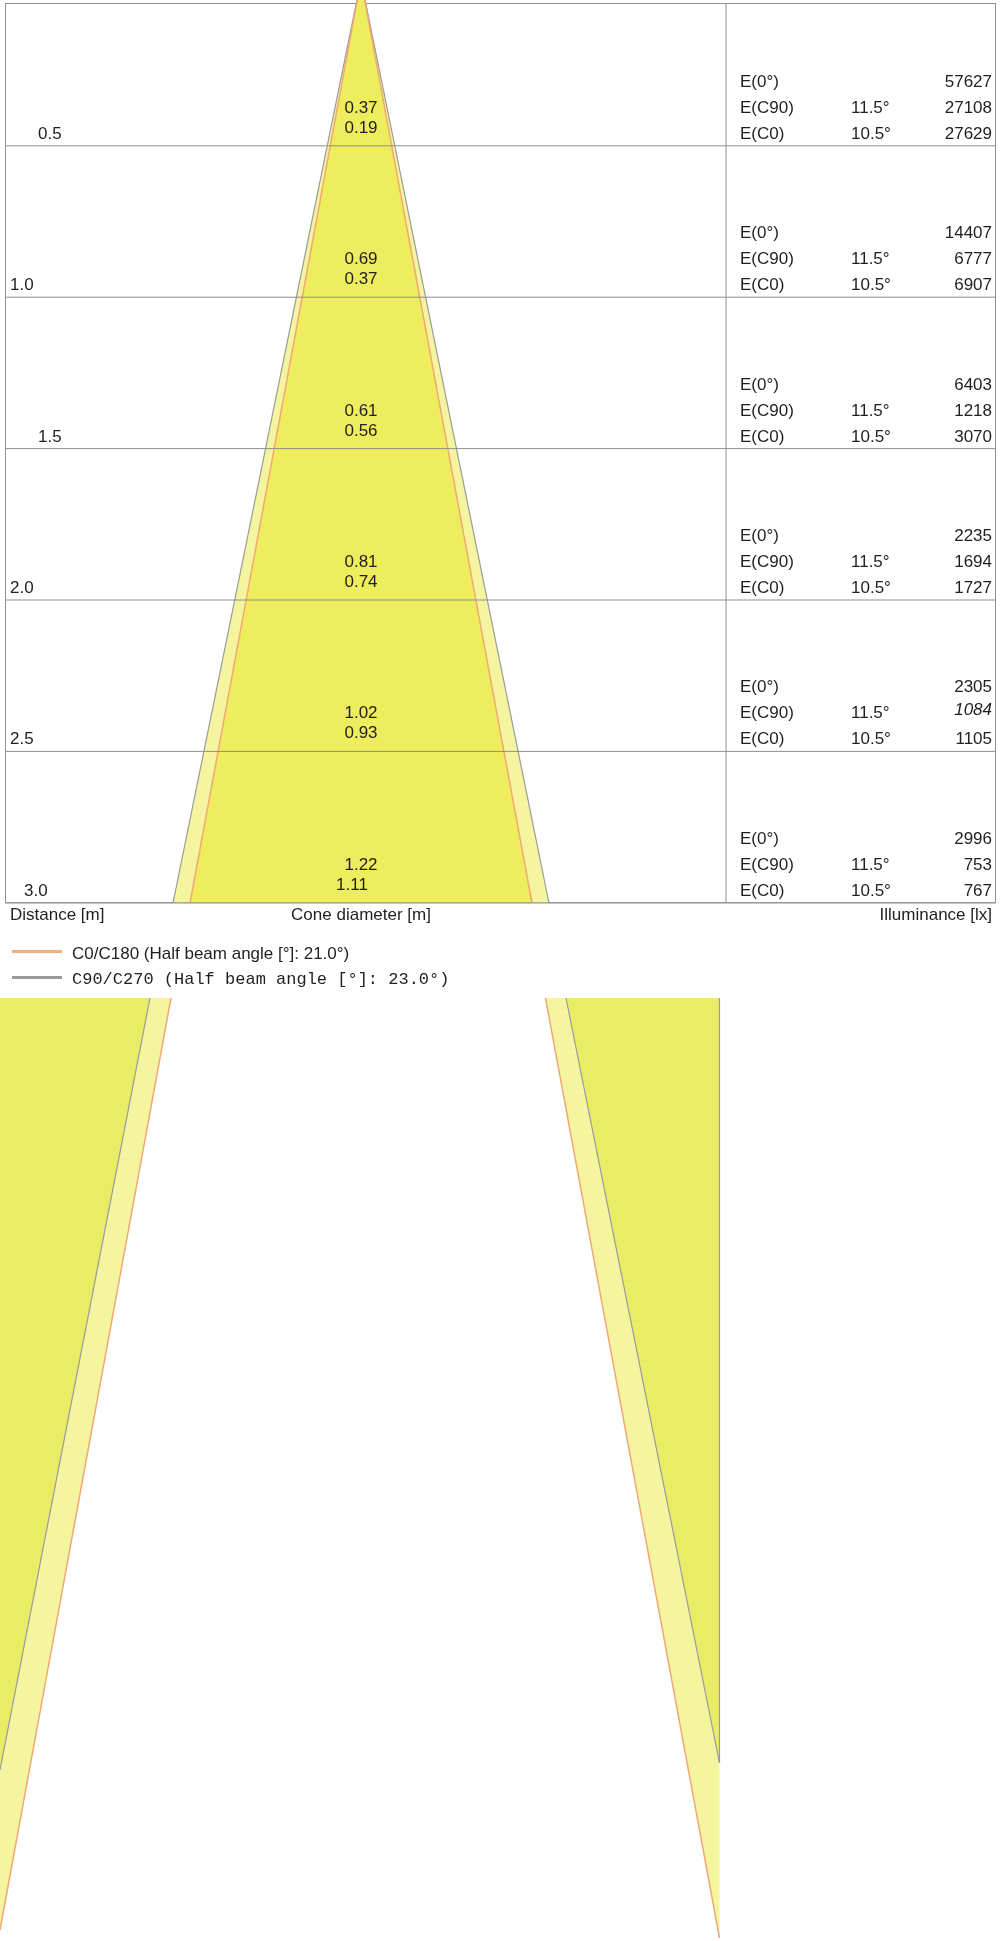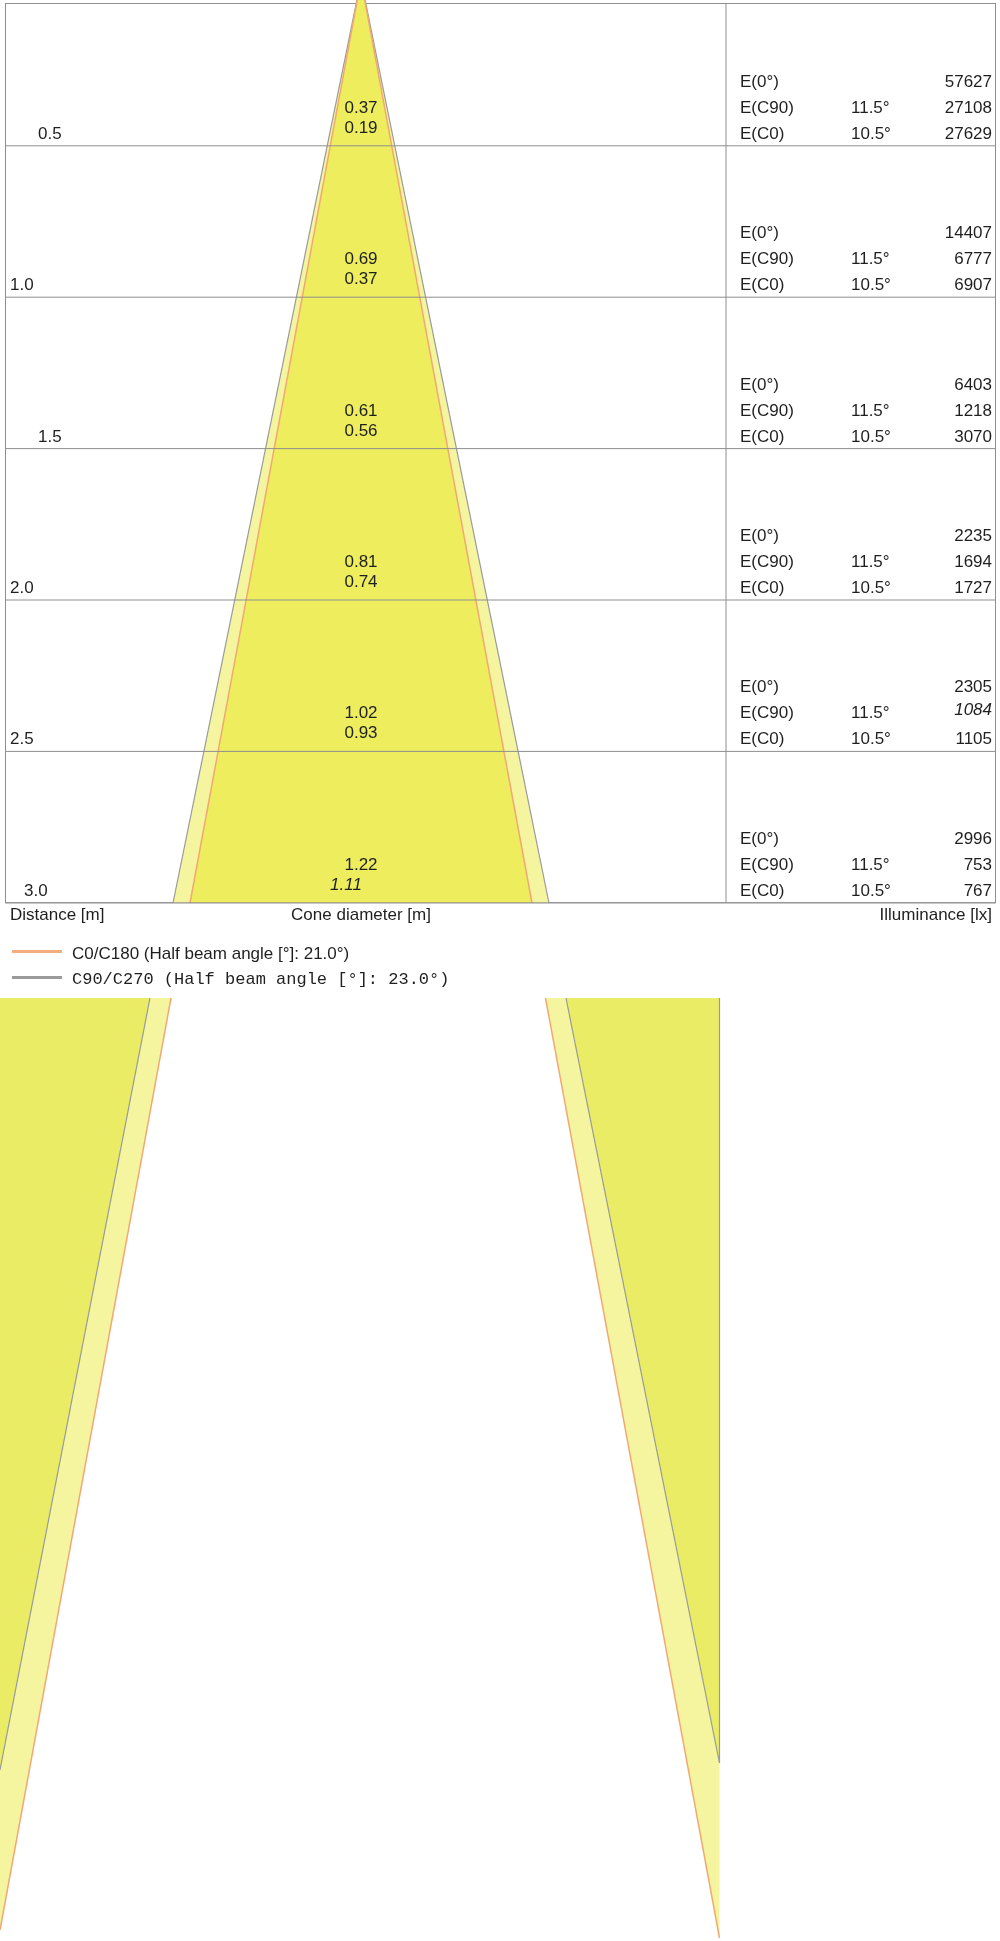--- a/index.html
+++ b/index.html
@@ -101,21 +101,21 @@
       <div class="t" style="left: 740px; top: 677.4px;">E(0°)</div>
       <div class="t" style="left: 740px; top: 703.4px;">E(C90)</div>
       <div class="t" style="left: 740px; top: 729.4px;">E(C0)</div>
       <div class="t" style="left: 851px; top: 703.4px;">11.5°</div>
       <div class="t" style="left: 851px; top: 729.4px;">10.5°</div>
       <div class="t rt" style="left: 860px; top: 677.4px; width: 132px;">2305</div>
       <div class="t rt" style="left: 860px; top: 700px; width: 132px; font-style: italic;">1084</div>
       <div class="t rt" style="left: 860px; top: 729.4px; width: 132px;">1105</div>
       <div class="t" style="left: 24px; top: 880.8px; width: 80px;">3.0</div>
       <div class="t ctr" style="left: 301px; top: 854.8px; width: 120px;">1.22</div>
-      <div class="t ctr" style="left: 286px; top: 874.8px; width: 120px; font-style: italic;">1.11</div>
+      <div class="t ctr" style="left: 292px; top: 874.8px; width: 120px;">1.11</div>
       <div class="t" style="left: 740px; top: 828.8px;">E(0°)</div>
       <div class="t" style="left: 740px; top: 854.8px;">E(C90)</div>
       <div class="t" style="left: 740px; top: 880.8px;">E(C0)</div>
       <div class="t" style="left: 851px; top: 854.8px;">11.5°</div>
       <div class="t" style="left: 851px; top: 880.8px;">10.5°</div>
       <div class="t rt" style="left: 860px; top: 828.8px; width: 132px;">2996</div>
       <div class="t rt" style="left: 860px; top: 854.8px; width: 132px;">753</div>
       <div class="t rt" style="left: 860px; top: 880.8px; width: 132px;">767</div>
     </div>
 

